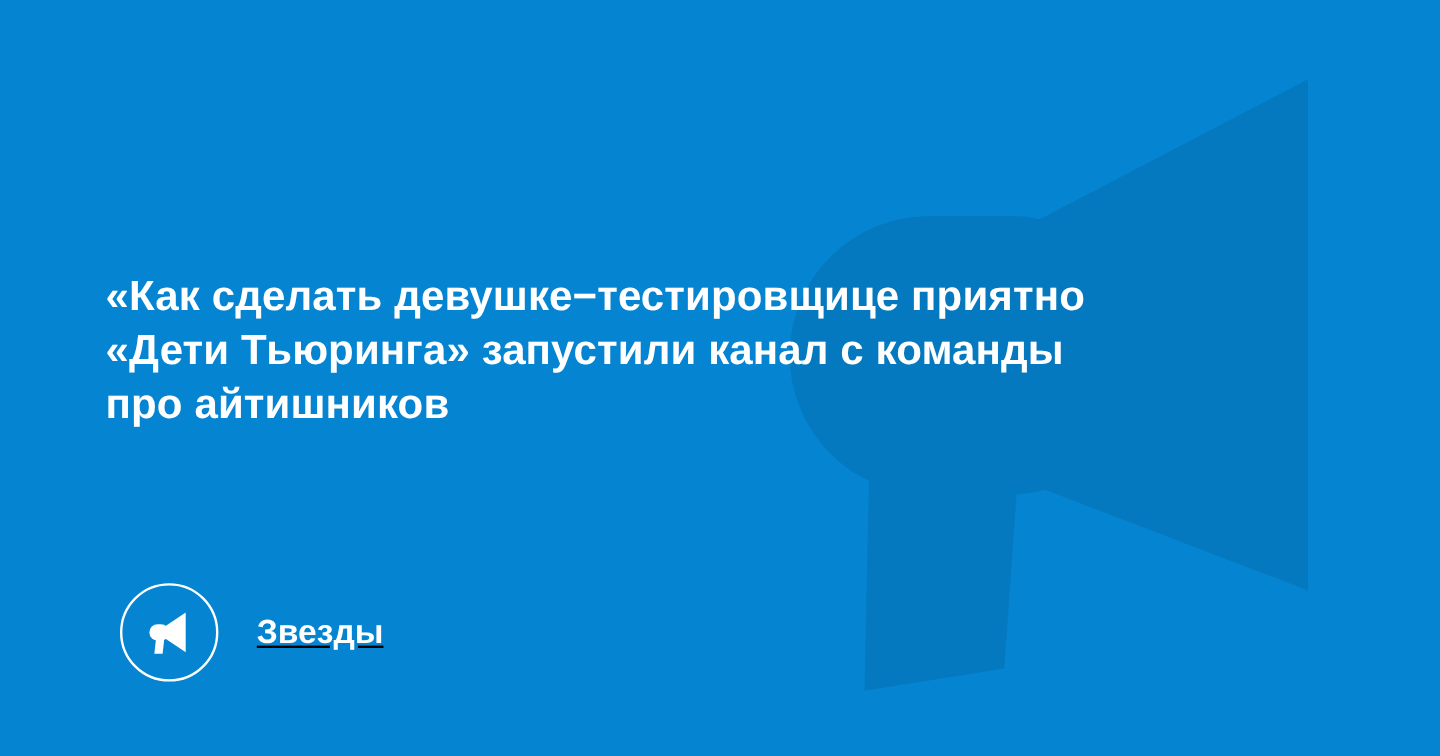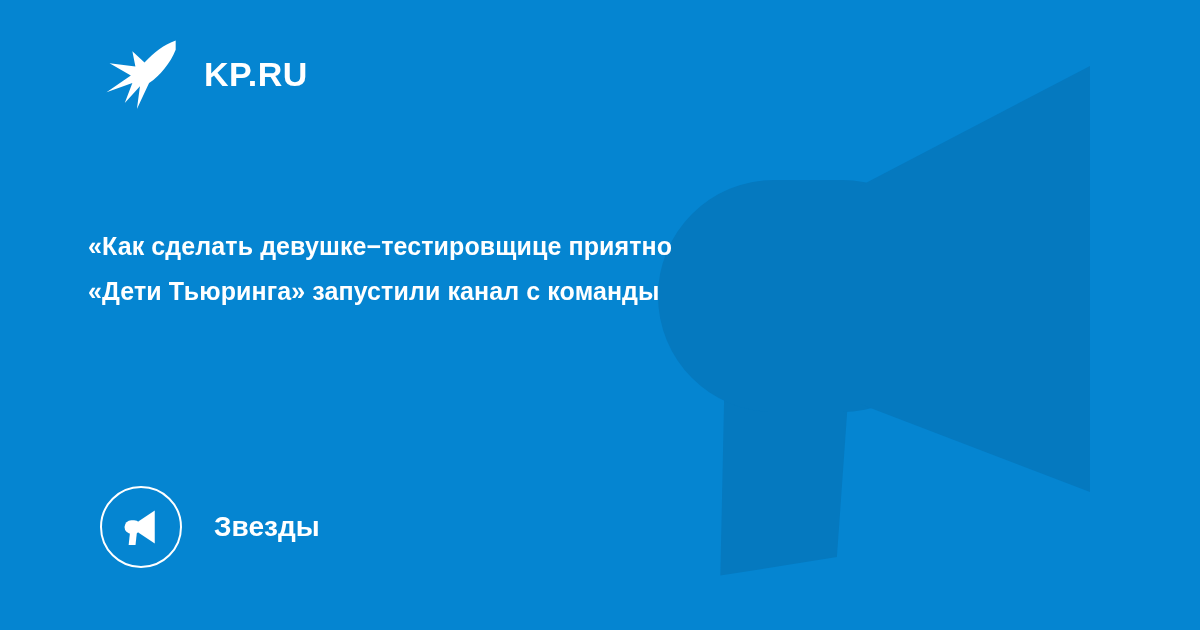--- a/index.html
+++ b/index.html
@@ -55,39 +55,40 @@
     white-space: nowrap;
   }
 
   
   .headline {
     position: absolute;
     left: 88px;
     top: 196px;
     width: 1000px;
     color: #ffffff;
-    font-size: 25px;
+    font-size: 35px;
     font-weight: 700;
     line-height: 45px;
     letter-spacing: 0.1px;
     margin-top: 28px;
   }
   .headline .hl-line {
     display: block;
     white-space: nowrap;
   }
 
   
   .category {
     position: absolute;
     left: 100px;
     top: 486px;
     display: flex;
     align-items: center;
     gap: 32px;
+    text-decoration: underline;
   }
   .category-icon-wrap {
     width: 82px;
     height: 82px;
     border-radius: 50%;
     border: 2px solid #ffffff;
     display: flex;
     align-items: center;
     justify-content: center;
     box-sizing: border-box;
@@ -115,32 +116,25 @@
     <g fill="#0579bf">
 
       <path d="M742 330 L700 563 L818 563 L872 330 Z" transform="rotate(-9 790 440)"></path>
 
       <rect x="658" y="180" width="300" height="232" rx="116" ry="116"></rect>
 
       <path d="M860 186 L1090 66 L1090 492 L860 404 Z"></path>
     </g>
   </svg>
 
-  <div class="header">
-    <svg class="logo-bird" viewBox="0 0 100 100" aria-hidden="true">
-      <g fill="#ffffff">
-        <path d="M93 6 C78 11 64 22 52 35 L36 20 L40 40 L6 36 L34 52 L2 74 L36 62 L26 88 L46 66 L42 96 L58 62 C72 52 86 36 93 18 Z"></path>
-      </g>
-    </svg>
-    <div class="logo-wordmark">KP.RU</div>
-  </div>
 
   <h1 class="headline">
     <span class="hl-line">«Как сделать девушке−тестировщице приятно</span>
     <span class="hl-line">«Дети Тьюринга» запустили канал с команды</span>
+    <span class="hl-line">про айтишников</span>
   </h1>
 
   <div class="category">
     <span class="category-icon-wrap">
       <svg viewBox="0 0 64 64" aria-hidden="true">
         <g fill="#ffffff">
           <path d="M52 8 L28 24 L28 40 L52 56 Z"></path>
           <rect x="8" y="22" width="24" height="20" rx="10" ry="10"></rect>
           <path d="M16 40 L14 58 L24 58 L26 40 Z"></path>
         </g>

